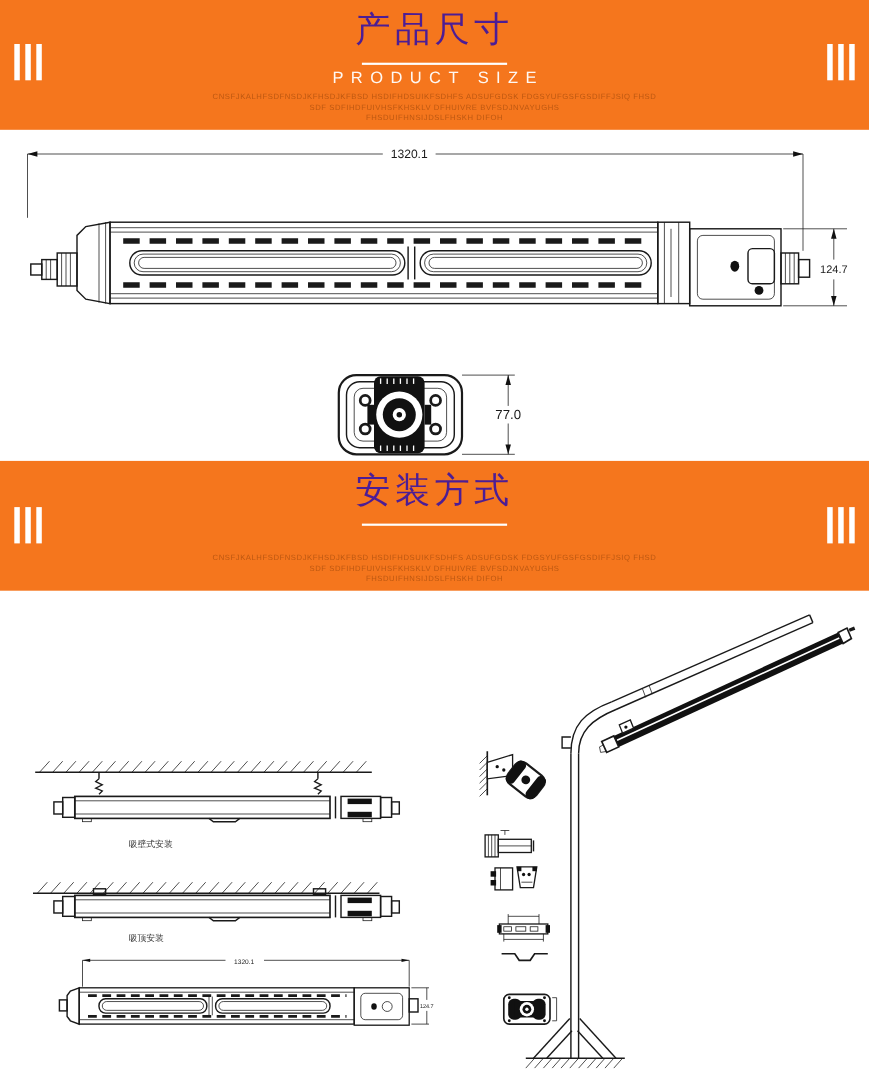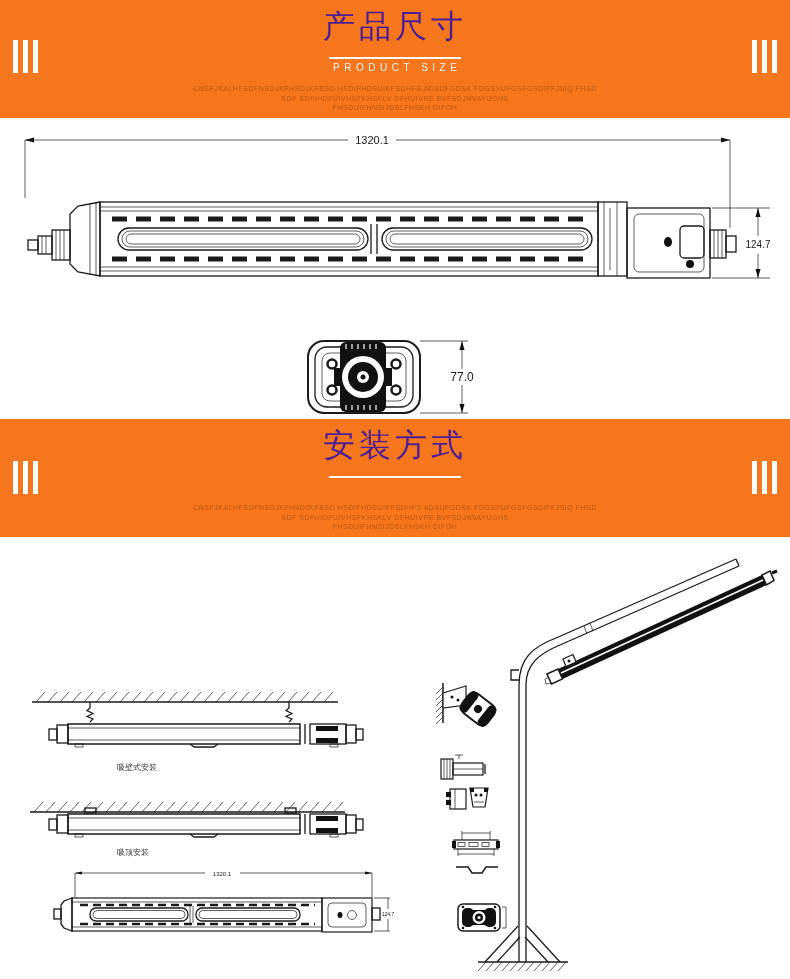--- a/index.html
+++ b/index.html
@@ -14,21 +14,21 @@
   .band .title{
     position:absolute;top:5px;left:0;width:100%;text-align:center;
     font-size:32px;font-weight:400;color:#4c1d95;letter-spacing:4px;
   }
   .band .underline{
     position:absolute;top:57px;left:50%;transform:translateX(-50%);
     width:132px;height:2px;background:#ffffff;
   }
   .band .subtitle{
     position:absolute;top:62px;left:0;width:100%;text-align:center;
-    font-size:10px;color:rgba(255,255,255,0.95);letter-spacing:0.45em;
+    font-size:15px;color:rgba(255,255,255,0.95);letter-spacing:0.45em;
     text-indent:0.45em;
   }
   .band .notes{
     position:absolute;top:84px;left:95px;width:600px;text-align:center;
     font-size:7px;line-height:9.5px;color:rgba(120,50,0,0.45);
     letter-spacing:0.5px;white-space:nowrap;overflow:hidden;
   }
   .bars{position:absolute;display:flex;gap:5px;}
   .bars .bar{width:5px;height:33px;background:#ffffff;}
   .bars.left{left:13px;}

